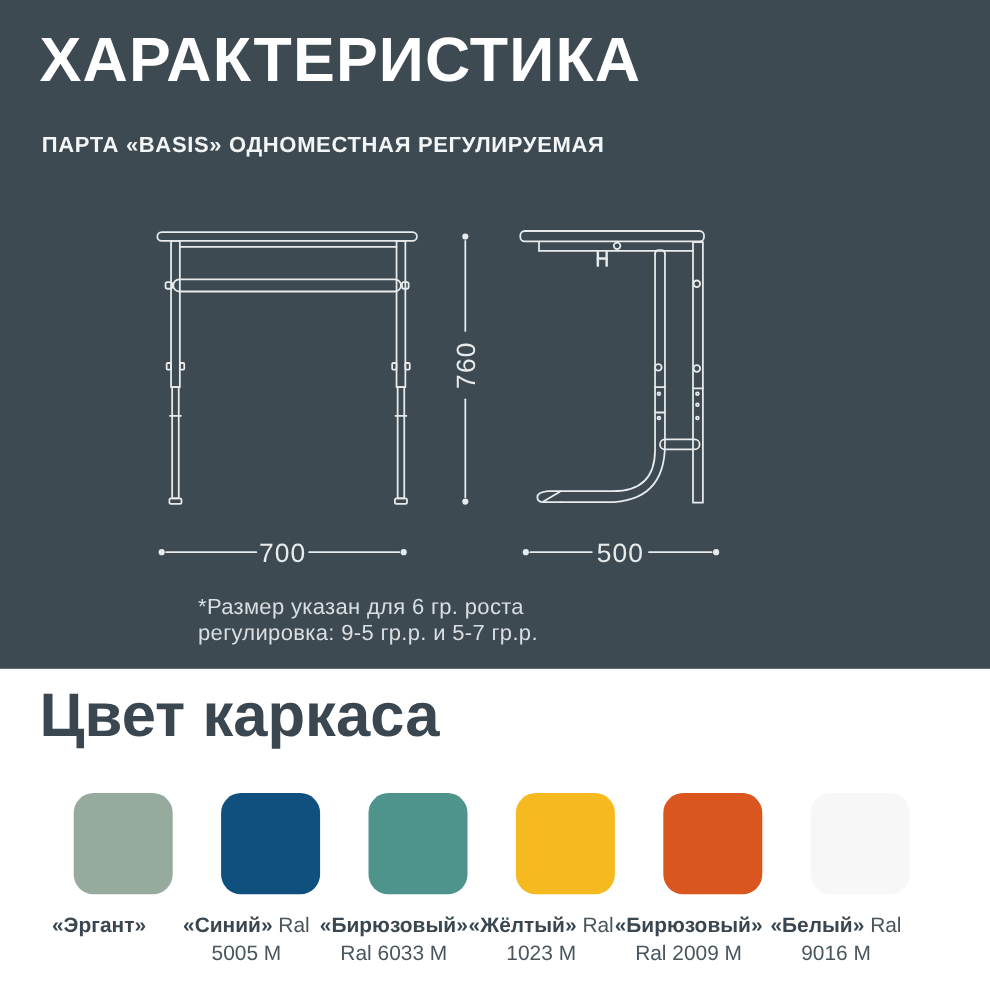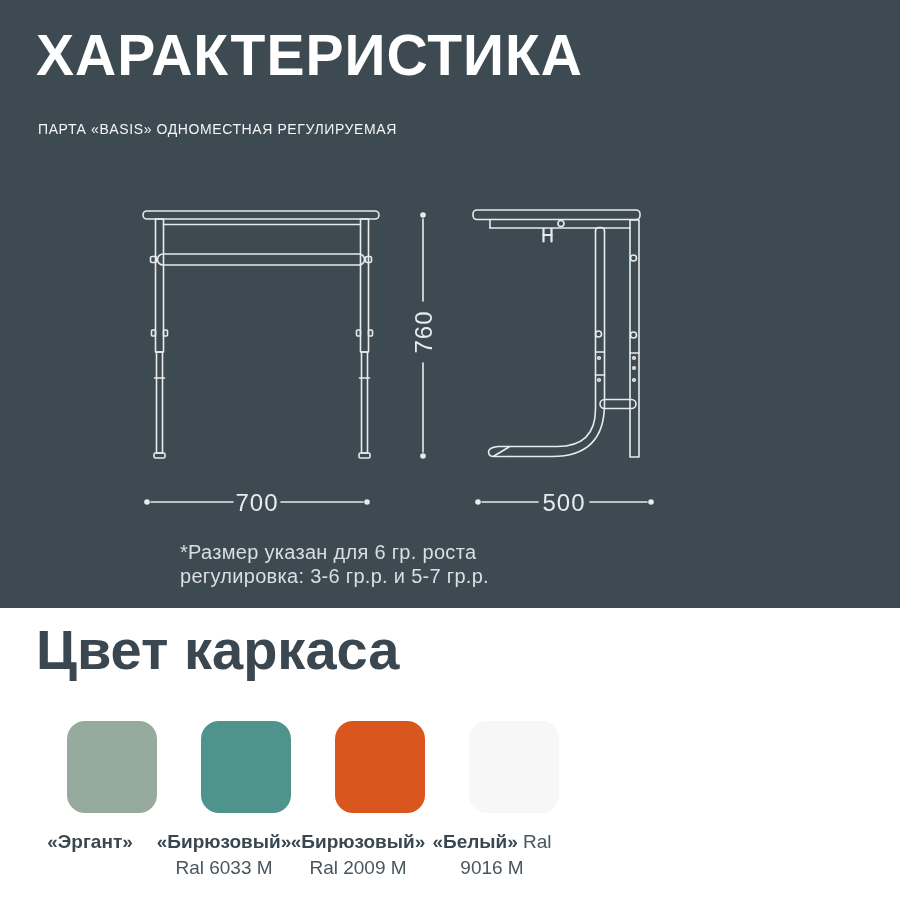--- a/index.html
+++ b/index.html
@@ -12,21 +12,21 @@
     position: absolute; left: 0; top: 0; width: 900px; height: 664px;
     box-sizing: border-box; border-bottom: 2px solid #77848b;
   }
   .hero-title {
     position: absolute; left: 36px; top: 22px; margin: 0;
     font-size: 57px; font-weight: 700; color: #ffffff; letter-spacing: 1px;
     white-space: nowrap;
   }
   .hero-subtitle {
     position: absolute; left: 38px; top: 121px; margin: 0;
-    font-size: 14px; font-weight: 400; color: #f3f6f6; letter-spacing: 0.6px;
+    font-size: 20px; font-weight: 700; color: #f3f6f6; letter-spacing: 0.6px;
     white-space: nowrap;
   }
   .drawing-svg { position: absolute; left: 0; top: 0; width: 900px; height: 608px; }
   .hero-note {
     position: absolute; left: 180px; top: 541px; width: 440px; margin: 0;
     text-align: left; font-size: 20px; line-height: 23.5px;
     color: #dadfe1; letter-spacing: 0.3px;
   }
   
   .colors { position: absolute; left: 0; top: 608px; width: 900px; height: 292px; background: #ffffff; }
@@ -141,46 +141,60 @@
         <circle cx="423" cy="215" r="2.8"></circle>
         <circle cx="423" cy="456" r="2.8"></circle>
         <text x="257" y="502" dy="0.36em" text-anchor="middle">700</text>
         <text x="564" y="502" dy="0.36em" text-anchor="middle">500</text>
         <text x="423" y="332" dy="0.36em" text-anchor="middle" transform="rotate(-90 423 332)">760</text>
       </g>
     </svg>
 
     <p class="hero-note">
       <span>*Размер указан для 6 гр. роста</span><br>
-      <span>регулировка: 3-6 гр.р. и 5-7 гр.р.</span>
+      <span>регулировка: 9-5 гр.р. и 5-7 гр.р.</span>
     </p>
   </section>
 
   <section class="colors">
     <h2 class="colors-title">Цвет каркаса</h2>
 
     <div class="swatches">
 
       <div class="swatch-item">
         <div class="swatch" style="background: rgb(150, 171, 158);"></div>
         <div class="swatch-label">
           <b>«Эргант»</b>
           <span></span>
         </div>
       </div>
 
+      <div class="swatch-item">
+        <div class="swatch" style="background: rgb(16, 80, 126);"></div>
+        <div class="swatch-label">
+          <b>«Синий»</b>
+          <span>Ral 5005 M</span>
+        </div>
+      </div>
 
       <div class="swatch-item">
         <div class="swatch" style="background: rgb(78, 148, 141);"></div>
         <div class="swatch-label">
           <b>«Бирюзовый»</b>
           <span>Ral 6033 M</span>
         </div>
       </div>
 
+      <div class="swatch-item">
+        <div class="swatch" style="background: rgb(246, 185, 31);"></div>
+        <div class="swatch-label">
+          <b>«Жёлтый»</b>
+          <span>Ral 1023 M</span>
+        </div>
+      </div>
 
       <div class="swatch-item">
         <div class="swatch" style="background: rgb(217, 87, 30);"></div>
         <div class="swatch-label">
           <b>«Бирюзовый»</b>
           <span>Ral 2009 M</span>
         </div>
       </div>
 
       <div class="swatch-item">

